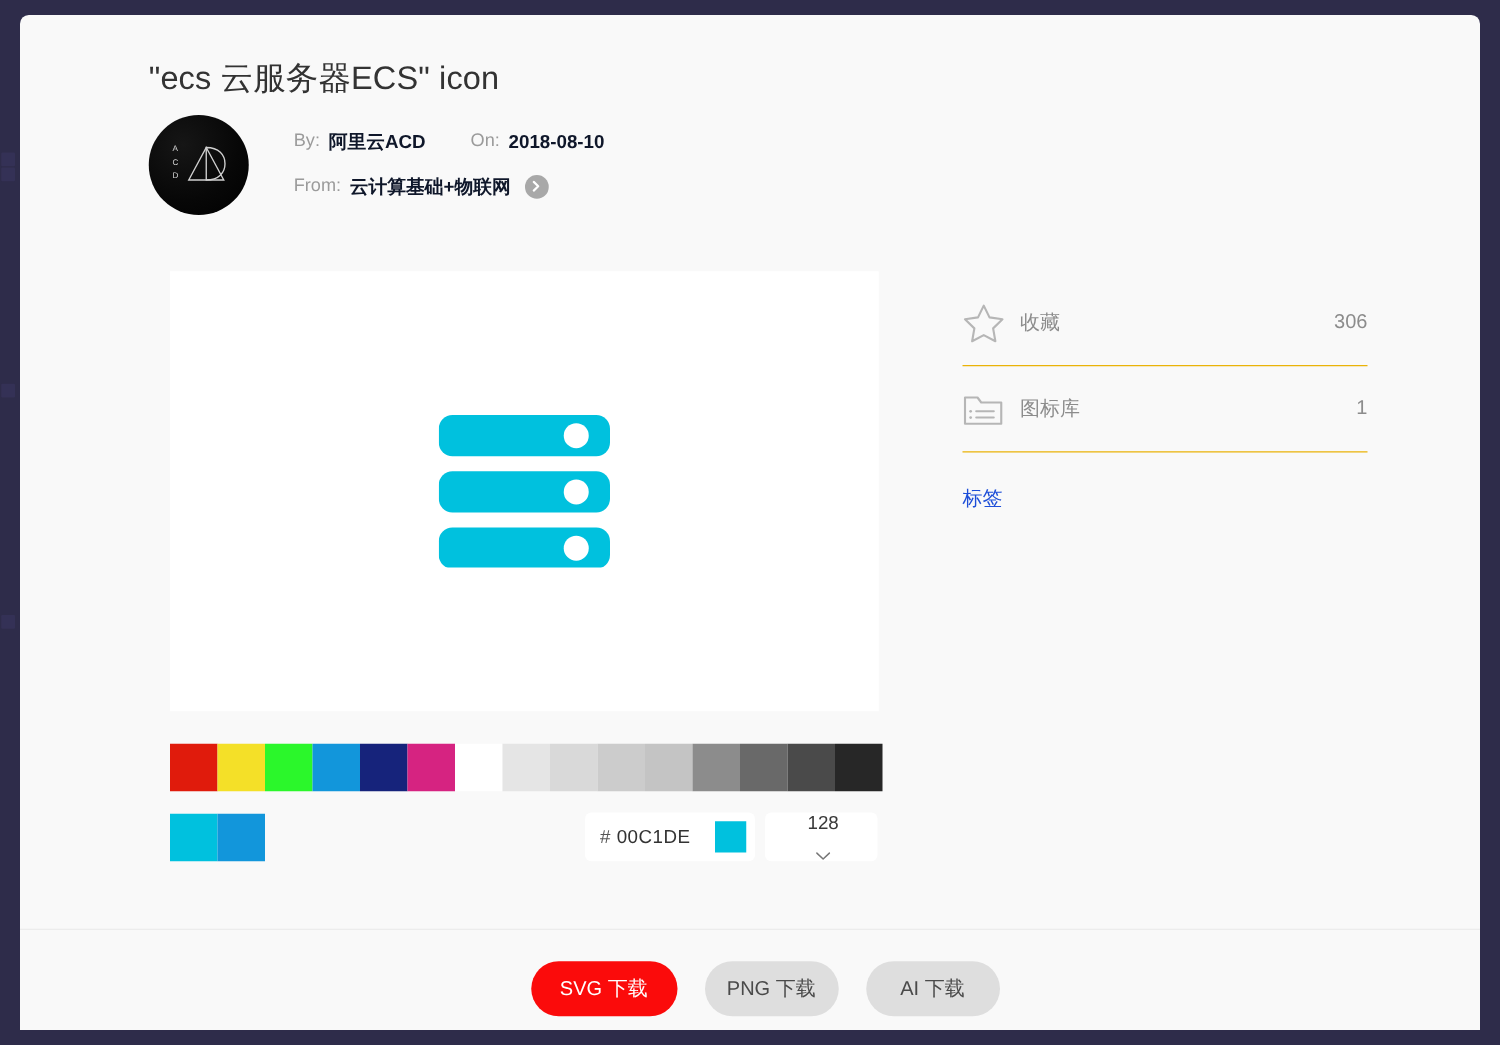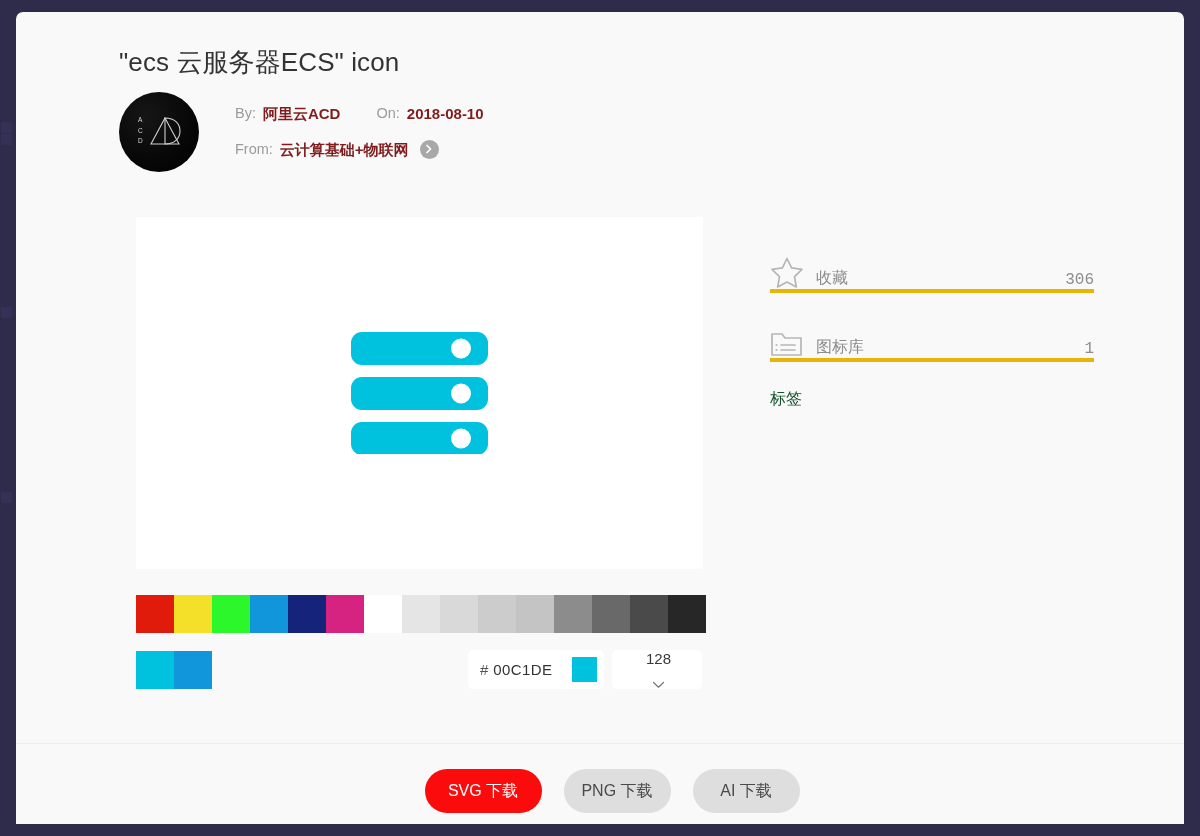--- a/index.html
+++ b/index.html
@@ -98,21 +98,21 @@
     line-height: 1;
   }
   .meta-line + .meta-line { margin-top: 19px; }
   .meta-label {
     font-size: 14.5px;
     color: #9b9b9b;
     margin-right: 7px;
   }
   .meta-value {
     font-size: 15px;
-    color: #7f1d1d;
+    color: #0f172a;
     font-weight: bold;
   }
   .meta-gap { width: 36px; }
 
   .from-arrow {
     width: 19px;
     height: 19px;
     border-radius: 50%;
     background: #a8a8a8;
     margin-left: 11px;
@@ -205,23 +205,22 @@
   
   .sidebar {
     position: absolute;
     left: 754px;
     top: 212px;
     width: 324px;
   }
   .stat-row {
     height: 69px;
     display: flex;
-    align-items: flex-end;
-    border-bottom: 4px solid #eab308;
-    font-family: Liberation Mono, monospace;
+    align-items: center;
+    border-bottom: 1px solid #eab308;
   }
   .stat-icon {
     width: 34px;
     flex: none;
     display: flex;
     align-items: center;
     justify-content: flex-start;
   }
   .stat-label {
     font-size: 16px;
@@ -230,21 +229,21 @@
     flex: 1;
   }
   .stat-count {
     font-size: 16px;
     color: #8c8c8c;
   }
 
   .tags-title {
     margin-top: 27px;
     font-size: 16px;
-    color: #14532d;
+    color: #1d4ed8;
   }
   .tag-list {
     margin-top: 19px;
     display: flex;
     flex-wrap: wrap;
     gap: 10px;
   }
   .tag-pill {
     background: #ffffff;
     border-radius: 19px;

